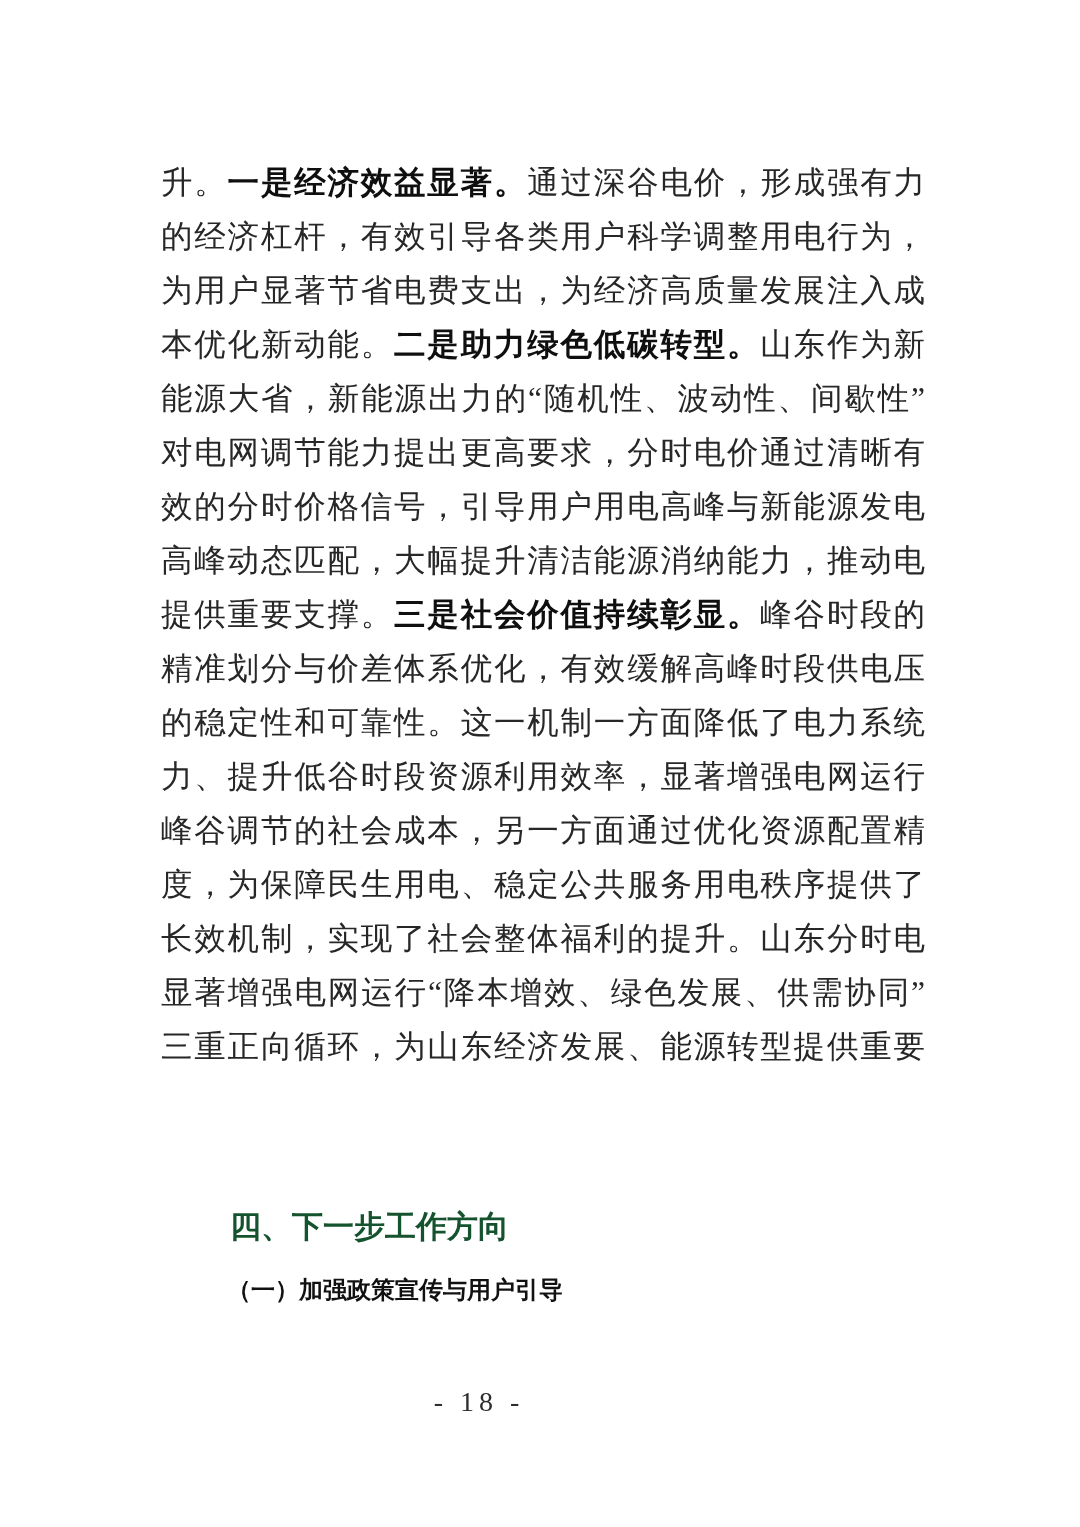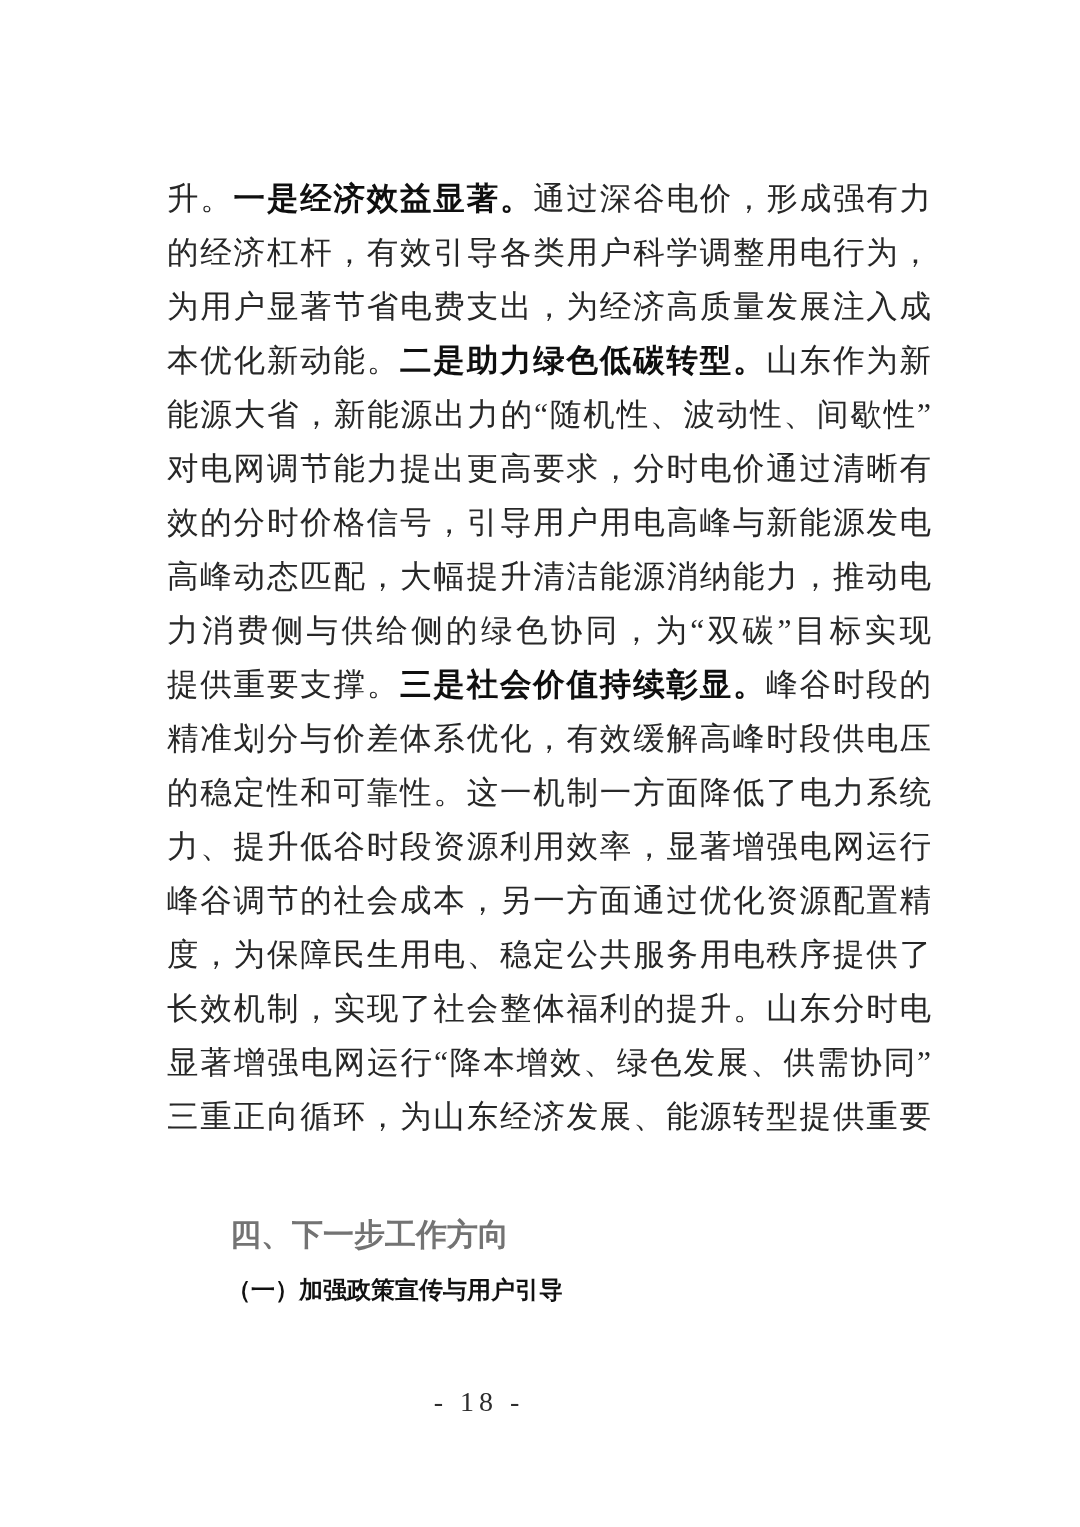--- a/index.html
+++ b/index.html
@@ -15,23 +15,22 @@
   .page {
     position: absolute;
     left: 0; top: 0;
     width: 1080px; height: 1527px;
     background: #ffffff;
   }
   
   .body-text {
     position: absolute;
     left: 161px;
-    top: 172px;
+    top: 156px;
     width: 764px;
-    margin-left: 6px;
   }
   .body-line {
     font-size: 31.5px;
     line-height: 54px;
     height: 54px;
     color: #272727;
     text-align: justify;
     text-align-last: justify;
     -moz-text-align-last: justify;
   }
@@ -44,23 +43,22 @@
     color: #0f0f0f;
   }
   
   .heading {
     position: absolute;
     left: 230px;
     top: 1206px;
     font-family: "Liberation Sans", "DejaVu Sans", sans-serif;
     font-size: 31px;
     font-weight: bold;
-    color: #737373;
+    color: #14532d;
     white-space: nowrap;
-    margin-top: 8px;
   }
   
   .subheading {
     position: absolute;
     left: 227px;
     top: 1274px;
     font-size: 24px;
     font-weight: bold;
     color: #111111;
     white-space: nowrap;
@@ -84,21 +82,20 @@
 <div class="page">
   <div class="body-text">
       <div class="body-line"><span>升。</span><b>一是经济效益显著。</b><span>通过深谷电价，形成强有力</span></div>
       <div class="body-line"><span>的经济杠杆，有效引导各类用户科学调整用电行为，</span></div>
       <div class="body-line"><span>为用户显著节省电费支出，为经济高质量发展注入成</span></div>
       <div class="body-line"><span>本优化新动能。</span><b>二是助力绿色低碳转型。</b><span>山东作为新</span></div>
       <div class="body-line"><span>能源大省，新能源出力的“随机性、波动性、间歇性”</span></div>
       <div class="body-line"><span>对电网调节能力提出更高要求，分时电价通过清晰有</span></div>
       <div class="body-line"><span>效的分时价格信号，引导用户用电高峰与新能源发电</span></div>
       <div class="body-line"><span>高峰动态匹配，大幅提升清洁能源消纳能力，推动电</span></div>
-      <div class="body-line"><span>力消费侧与供给侧的绿色协同，为“双碳”目标实现</span></div>
       <div class="body-line"><span>提供重要支撑。</span><b>三是社会价值持续彰显。</b><span>峰谷时段的</span></div>
       <div class="body-line"><span>精准划分与价差体系优化，有效缓解高峰时段供电压</span></div>
       <div class="body-line"><span>的稳定性和可靠性。这一机制一方面降低了电力系统</span></div>
       <div class="body-line"><span>力、提升低谷时段资源利用效率，显著增强电网运行</span></div>
       <div class="body-line"><span>峰谷调节的社会成本，另一方面通过优化资源配置精</span></div>
       <div class="body-line"><span>度，为保障民生用电、稳定公共服务用电秩序提供了</span></div>
       <div class="body-line"><span>长效机制，实现了社会整体福利的提升。山东分时电</span></div>
       <div class="body-line"><span>显著增强电网运行“降本增效、绿色发展、供需协同”</span></div>
       <div class="body-line"><span>三重正向循环，为山东经济发展、能源转型提供重要</span></div>
     </div>

